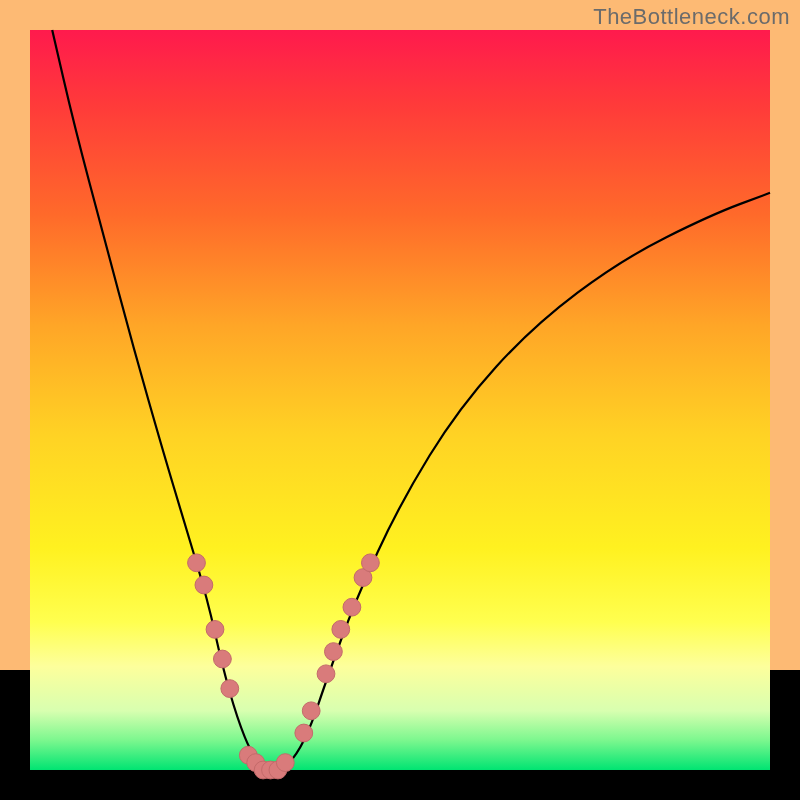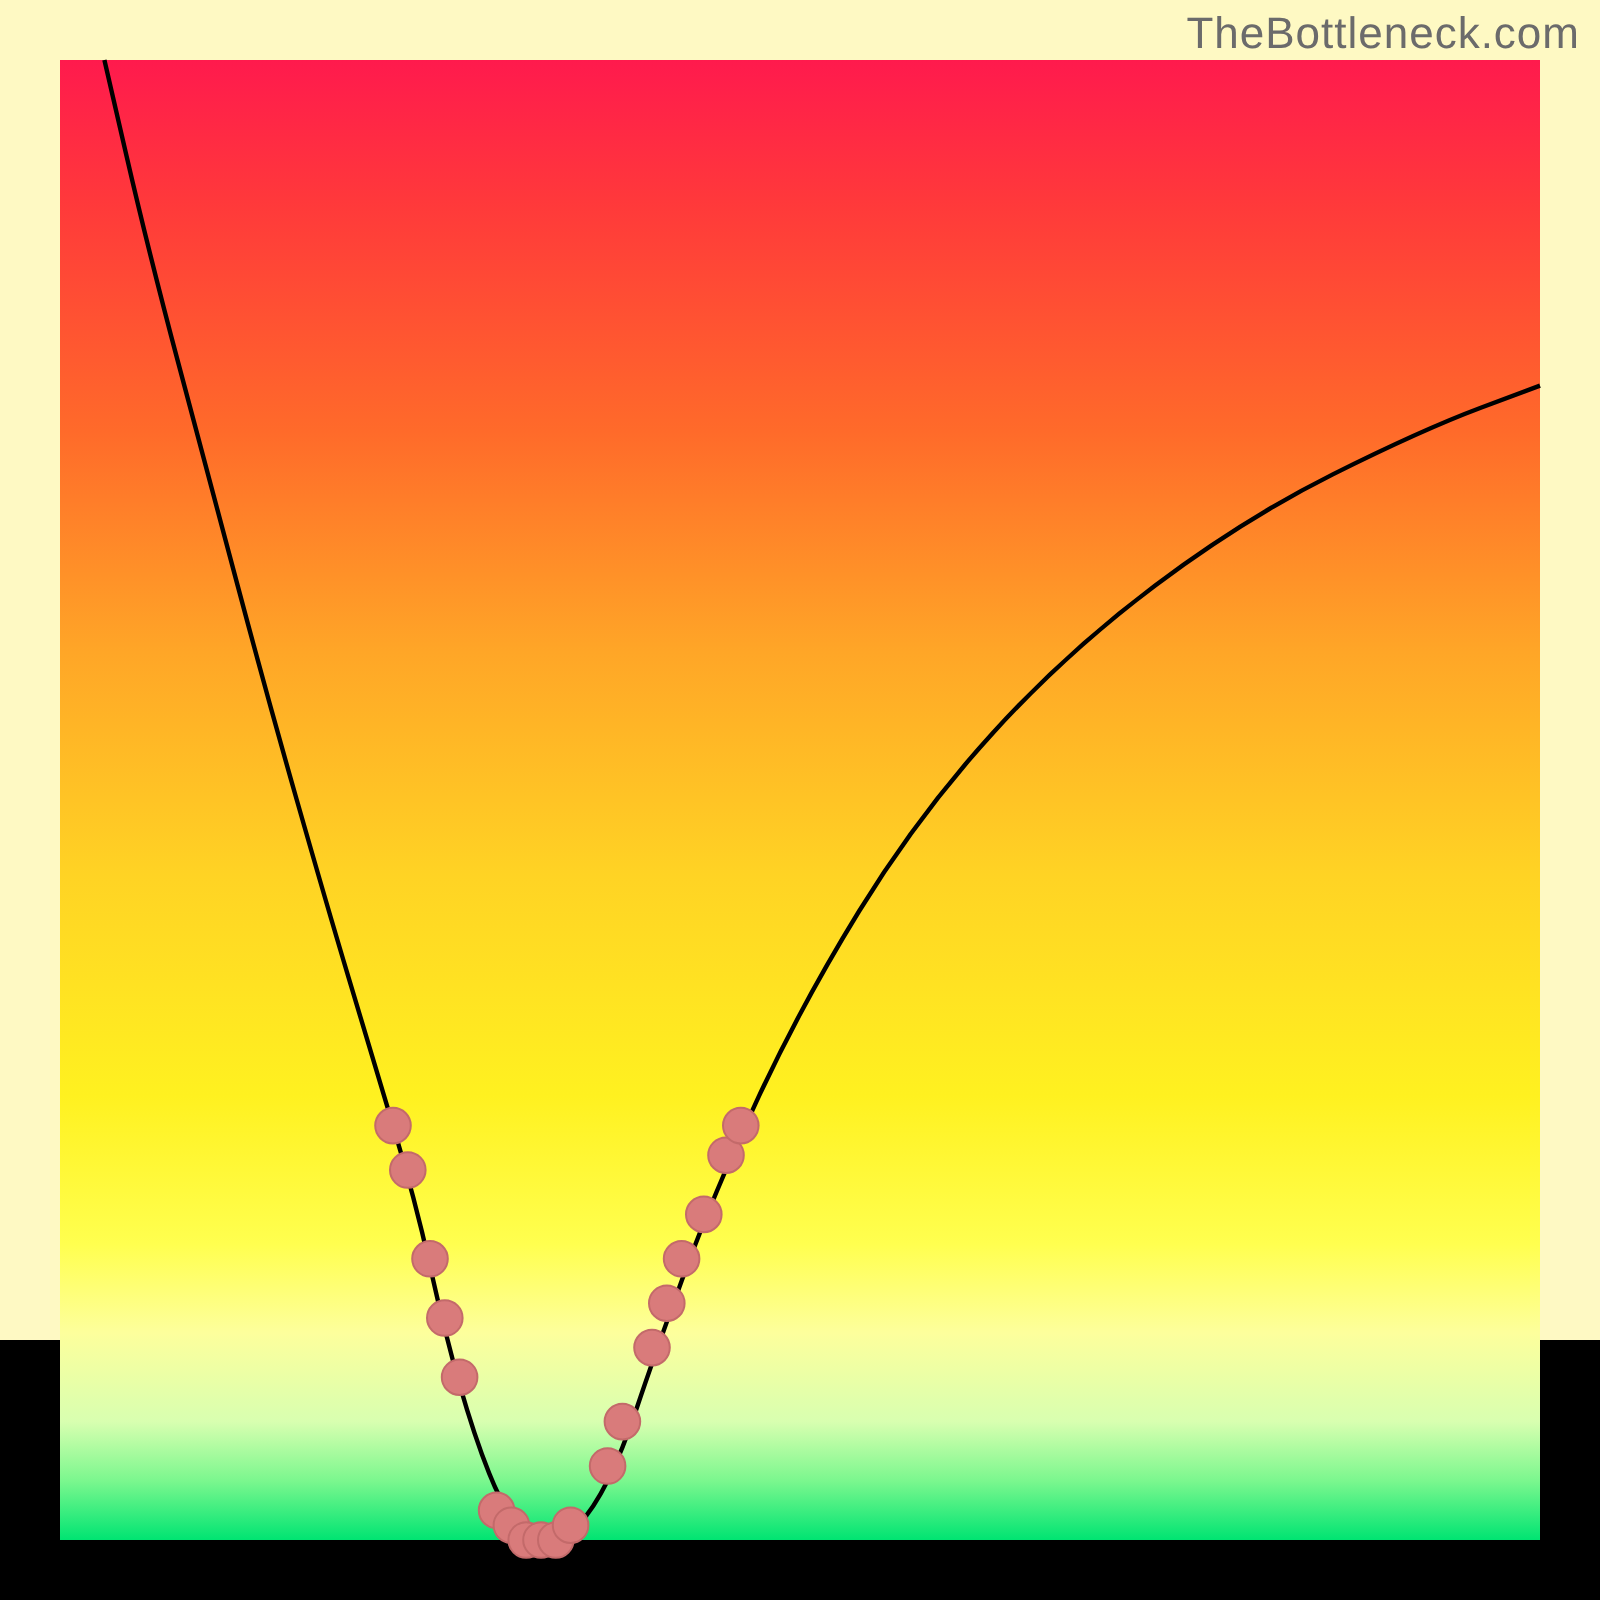--- a/index.html
+++ b/index.html
@@ -10,21 +10,21 @@
     background: #000;
     overflow: hidden;
     font-family: Arial, Helvetica, sans-serif;
   }
   .frame {
     position: absolute;
     left: 0;
     top: 0;
     width: 800px;
     height: 670px;
-    background: #fef9c3;
+    background: #fdba74;
   }
   .plot {
     position: absolute;
     left: 30px;
     top: 30px;
     width: 740px;
     height: 740px;
     background: linear-gradient(to bottom,
       #ff1a4d 0%,
       #ff3a3a 10%,

